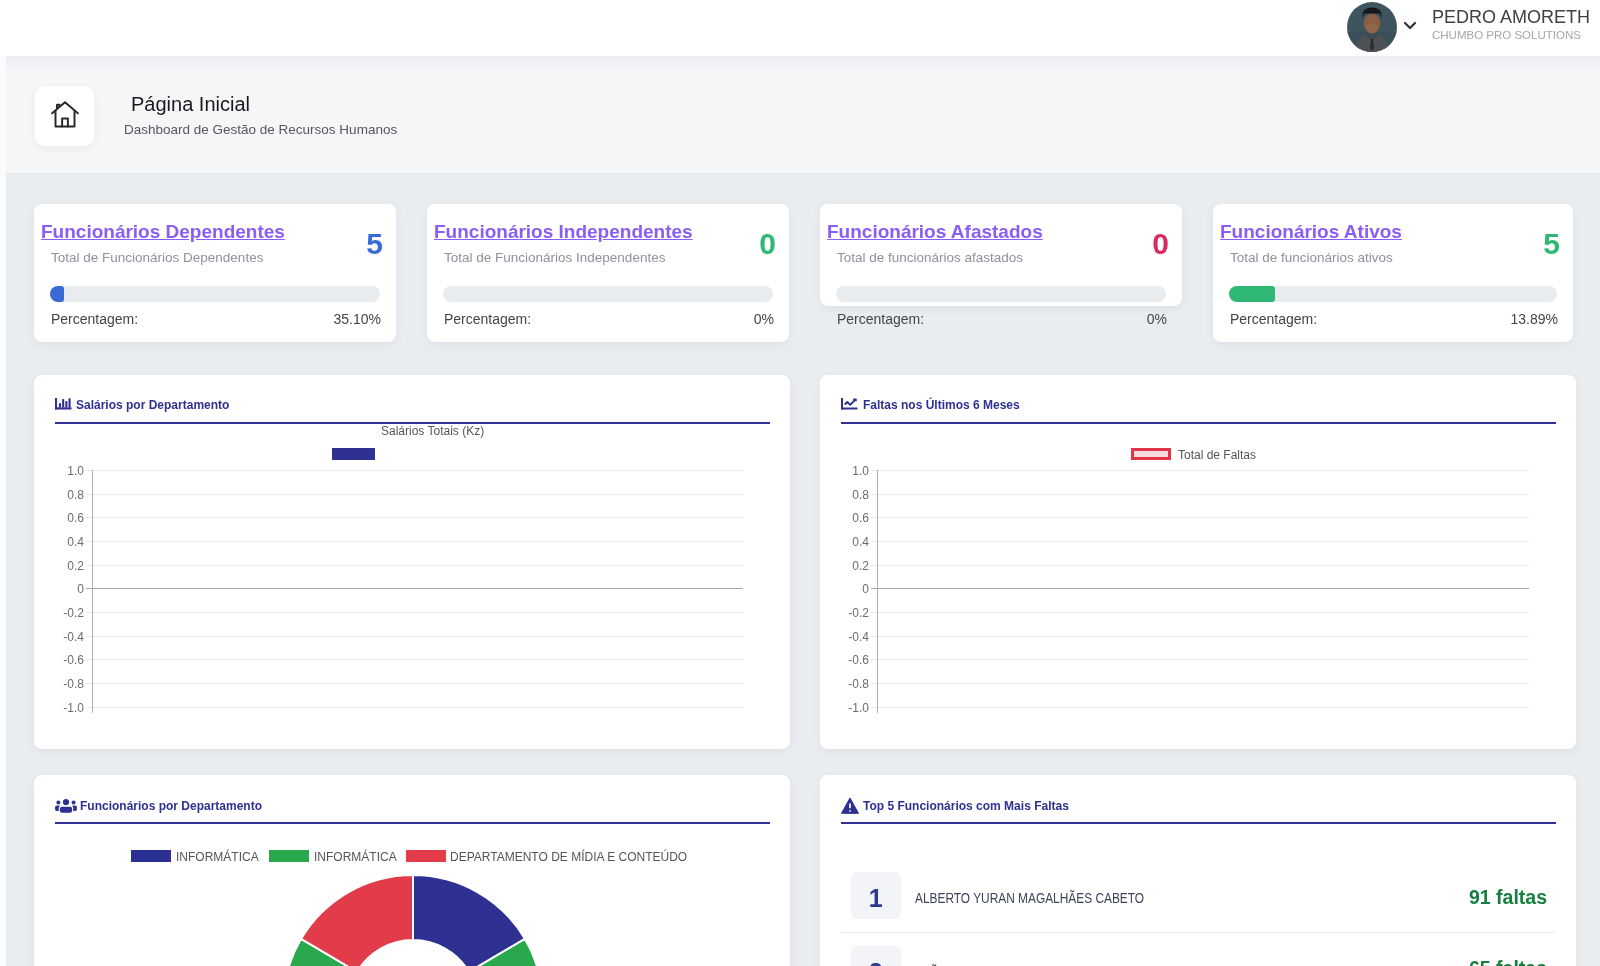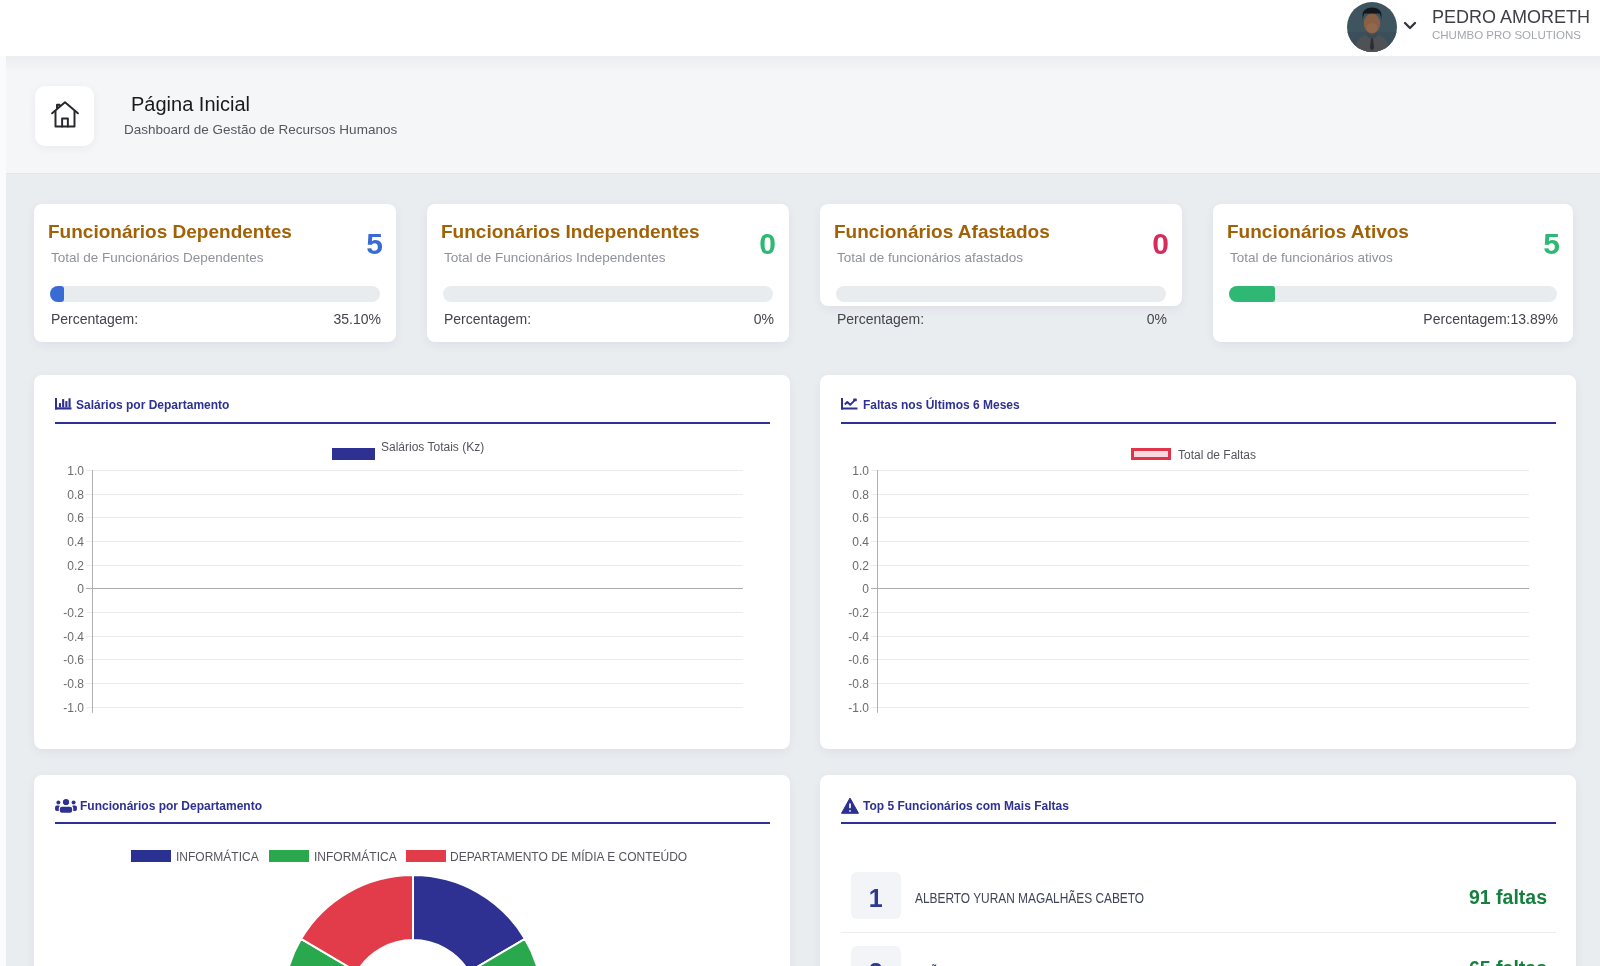--- a/index.html
+++ b/index.html
@@ -5,21 +5,21 @@
 * { margin:0; padding:0; box-sizing:border-box; }
 html,body { width:1600px; height:966px; overflow:hidden; }
 body { font-family:"Liberation Sans", sans-serif; background:#eaedf0; position:relative; }
 .topbar { position:absolute; left:0; top:0; width:1600px; height:56px; background:#ffffff; z-index:5; }
 .leftstrip { position:absolute; left:0; top:56px; width:6px; height:910px; background:#fafbfc; z-index:4; }
 .headerband { position:absolute; left:0; top:56px; width:1600px; height:118px; background:linear-gradient(#ebedf0, #f5f6f8 16px, #f5f6f8); border-bottom:1px solid #e4e7ea; }
 .homebox { position:absolute; left:35px; top:86px; width:59px; height:60px; background:#fff; border-radius:10px; box-shadow:0 2px 8px rgba(40,50,70,.06); }
 .pgtitle { position:absolute; left:124px; top:93.5px; font-size:20px; color:#181a1e; line-height:21px;margin-left:7px; }
 .pgsub { position:absolute; left:124px; top:123px; font-size:13.5px; color:#55575e; line-height:14px; }
 .card { position:absolute; background:#fff; border-radius:8px; box-shadow:0 3px 10px rgba(50,60,80,.07); }
-.sc-title { position:absolute; left:14px; top:17.6px; font-size:19px; font-weight:bold; color:#a16207; line-height:19px; }
+.sc-title { position:absolute; left:7px; top:17.6px; font-size:19px; font-weight:bold; color:#8b5cf6; line-height:19px;text-decoration:underline; }
 .sc-num { position:absolute; right:13px; top:25.3px; font-size:30px; font-weight:bold; line-height:30px; }
 .sc-sub { position:absolute; left:17px; top:46.5px; font-size:13.5px; color:#8f929c; line-height:14px; }
 .progress { position:absolute; left:16px; right:16px; top:82px; height:16px; background:#e9ecef; border-radius:8px; overflow:hidden; }
 .pbar { height:16px; border-radius:3px; }
 .sc-prow { position:absolute; left:17px; right:15px; top:108px; font-size:14px; color:#43444c; line-height:15px; }
 .sc-prow .v { float:right; }
 .ch-title { position:absolute; font-size:12px; font-weight:bold; color:#2e3192; line-height:16px; }
 .ch-hr { position:absolute; height:2px; background:#2e3192; }
 .legtxt { font-size:12px; color:#54555c; }
 .num-blue { color:#3a6bd5; } .num-green { color:#2eb874; } .num-red { color:#d62c5c; }
@@ -86,21 +86,21 @@
   <div class="progress"></div>
   <div class="sc-prow">Percentagem:<span class="v">0%</span></div>
 </div>
 <div class="card" style="left:820px;top:204px;width:362px;height:102px;">
   <div class="sc-title">Funcionários Afastados</div>
   <div class="sc-num num-red">0</div>
   <div class="sc-sub">Total de funcionários afastados</div>
   <div class="progress"></div>
   <div class="sc-prow">Percentagem:<span class="v">0%</span></div>
 </div>
-<div class="card" style="left:1213px;top:204px;width:360px;height:138px;text-align:right;">
+<div class="card" style="left:1213px;top:204px;width:360px;height:138px;">
   <div class="sc-title">Funcionários Ativos</div>
   <div class="sc-num num-green">5</div>
   <div class="sc-sub">Total de funcionários ativos</div>
   <div class="progress">
       <div class="pbar" style="width:46px;background:#2eb874;"></div>
     </div>
   <div class="sc-prow">Percentagem:<span class="v">13.89%</span></div>
 </div>
 
 <div class="card" style="left:34px;top:375px;width:756px;height:374px;"></div>
@@ -110,21 +110,21 @@
     <rect x="0" y="9.3" width="16.5" height="2.2"></rect>
     <rect x="3.9" y="5.1" width="2.1" height="4.2"></rect>
     <rect x="7.1" y="1.1" width="2.1" height="8.2"></rect>
     <rect x="10.3" y="3.1" width="2.1" height="6.2"></rect>
     <rect x="13.5" y="0.3" width="2.1" height="9"></rect>
   </g>
 </svg>
 <div class="ch-title" style="left:76px;top:396.5px;">Salários por Departamento</div>
 <div class="ch-hr" style="left:55px;top:422px;width:715px;"></div>
 <div style="position:absolute;left:332px;top:448px;width:43px;height:12px;background:#2e3192;"></div>
-<div class="legtxt" style="position:absolute;left:381px;top:424px;margin-top:16px;">Salários Totais (Kz)</div>
+<div class="legtxt" style="position:absolute;left:381px;top:424px;">Salários Totais (Kz)</div>
 <svg width="700" height="260" style="position:absolute;left:55px;top:460px;">
 <line x1="31" x2="688" y1="10.5" y2="10.5" stroke="#ebebeb" stroke-width="1"></line>
 <text x="29" y="14.5" text-anchor="end" font-size="12" fill="#6b6c6e" font-family="Liberation Sans, sans-serif">1.0</text>
 <line x1="31" x2="688" y1="34.5" y2="34.5" stroke="#ebebeb" stroke-width="1"></line>
 <text x="29" y="38.5" text-anchor="end" font-size="12" fill="#6b6c6e" font-family="Liberation Sans, sans-serif">0.8</text>
 <line x1="31" x2="688" y1="57.5" y2="57.5" stroke="#ebebeb" stroke-width="1"></line>
 <text x="29" y="61.5" text-anchor="end" font-size="12" fill="#6b6c6e" font-family="Liberation Sans, sans-serif">0.6</text>
 <line x1="31" x2="688" y1="81.5" y2="81.5" stroke="#ebebeb" stroke-width="1"></line>
 <text x="29" y="85.5" text-anchor="end" font-size="12" fill="#6b6c6e" font-family="Liberation Sans, sans-serif">0.4</text>
 <line x1="31" x2="688" y1="105.5" y2="105.5" stroke="#ebebeb" stroke-width="1"></line>

